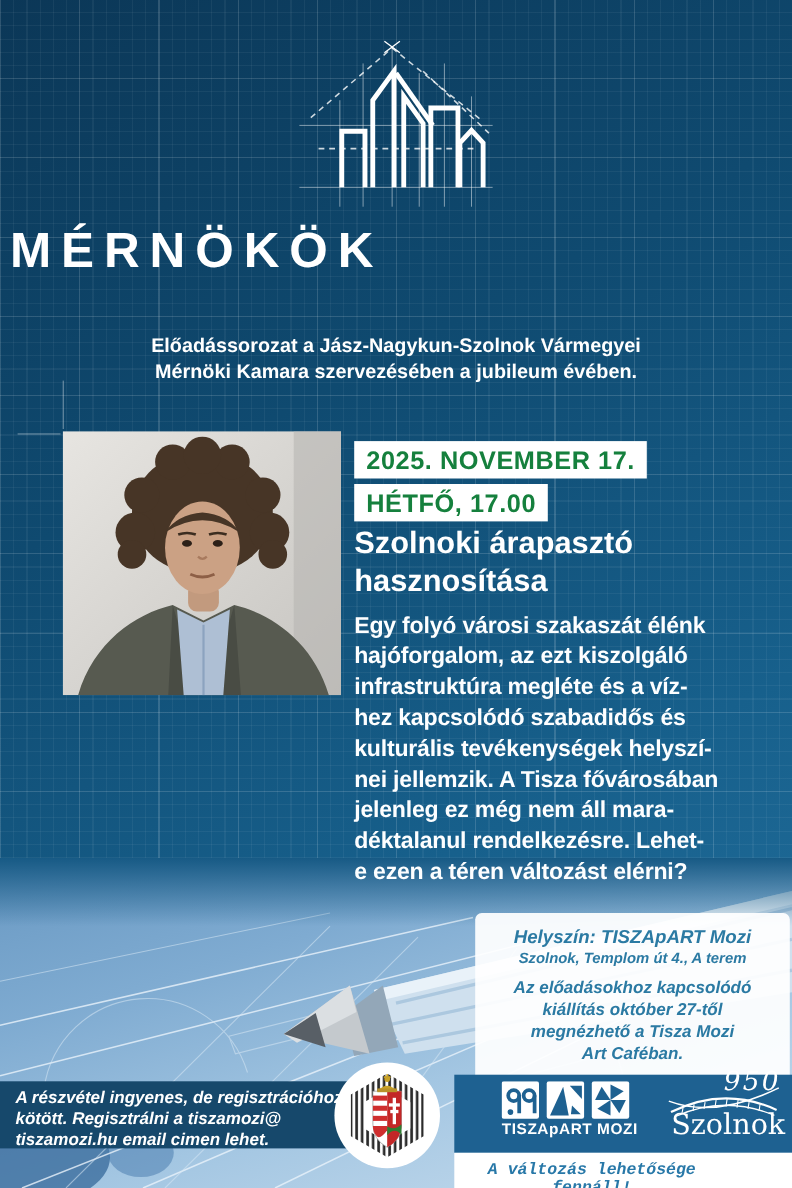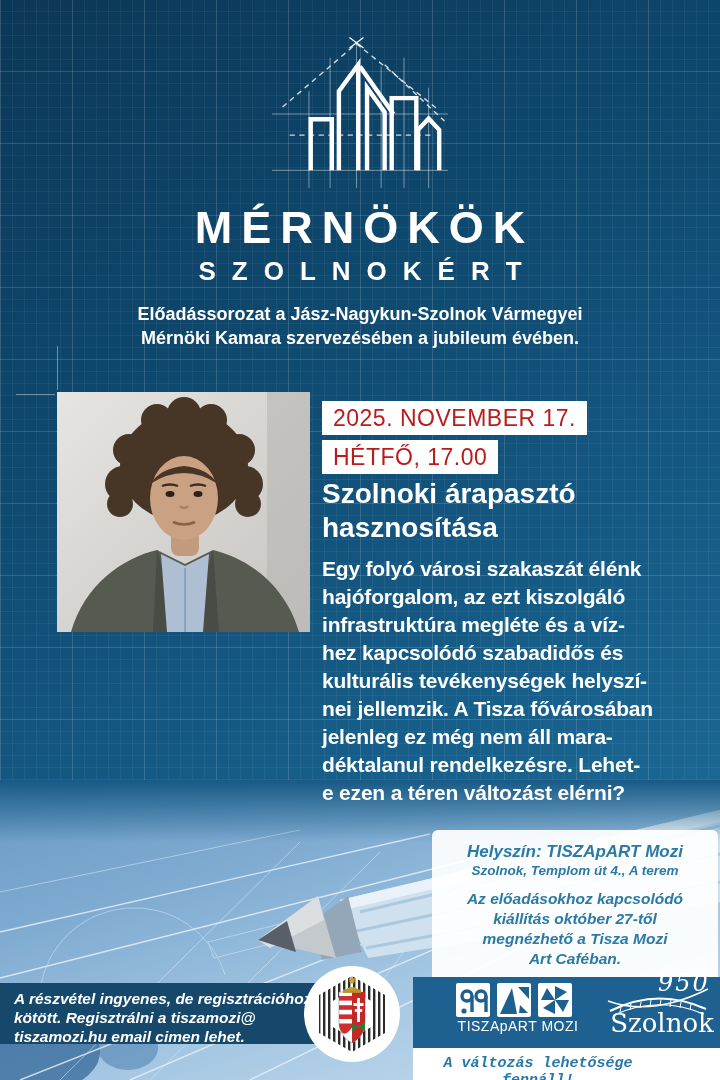--- a/index.html
+++ b/index.html
@@ -11,38 +11,38 @@
       repeating-linear-gradient(90deg, rgba(255,255,255,0.10) 0 1px, transparent 1px 72px),
       repeating-linear-gradient(0deg, rgba(255,255,255,0.05) 0 1px, transparent 1px 12px),
       repeating-linear-gradient(90deg, rgba(255,255,255,0.05) 0 1px, transparent 1px 12px),
       linear-gradient(152deg, #0b3757 0%, #0f4a70 35%, #17608c 68%, #24719f 100%);
   }
   .abs{position:absolute;}
   .pre{white-space:pre-line;}
 
   
   .logo-svg{left:272px;top:26px;width:176px;height:176px;}
-  .title1{left:0;top:202px;width:720px;text-align:center;color:#fff;
+  .title1{left:0;top:202px;width:720px;text-align:left;color:#fff;
     font-size:45px;font-weight:bold;letter-spacing:9px;text-indent:9px;}
   .title2{left:0;top:256px;width:720px;text-align:center;color:#fff;
     font-size:26px;font-weight:bold;letter-spacing:16px;text-indent:16px;}
   .subtitle{left:0;top:302px;width:720px;text-align:center;color:#fff;
     font-size:18px;font-weight:bold;line-height:24px;}
 
   
   .photo{left:57px;top:392px;width:253px;height:240px;z-index:3;}
   .mark-v{left:57px;top:346px;width:1px;height:44px;background:rgba(255,255,255,.4);}
   .mark-h{left:16px;top:394px;width:39px;height:1px;background:rgba(255,255,255,.4);}
   .speaker{left:0;top:642px;width:298px;text-align:right;color:#fff;z-index:3;}
   .speaker-name{font-size:26px;font-weight:bold;font-style:italic;line-height:32px;}
   .speaker-title{font-size:20px;font-style:italic;line-height:26px;}
 
   
   .badges{left:322px;top:401px;z-index:3;}
-  .badge{display:table;background:#fff;color:#b91c1c;font-weight:normal;
+  .badge{display:table;background:#fff;color:#15803d;font-weight:bold;
     font-size:23px;letter-spacing:.5px;padding:4px 11px 3px 11px;margin-bottom:5px;}
   .talk-title{left:322px;top:477px;width:400px;color:#fff;font-size:28px;
     font-weight:bold;line-height:34px;z-index:3;}
   .description{left:322px;top:555px;width:400px;color:#fdfeff;font-size:21px;
     font-weight:bold;line-height:28px;letter-spacing:-0.2px;z-index:3;}
 
   
   .bottom-photo{left:0;top:780px;width:720px;height:300px;z-index:1;
     background:linear-gradient(163deg,#6898c2 0%,#7fabd1 30%,#a3c6e2 62%,#c8ddee 100%);}
   .photo-fade{left:0;top:0;width:720px;height:62px;
@@ -59,21 +59,21 @@
   .reg-bar{left:0;top:983px;width:330px;height:61px;background:#16486b;z-index:5;}
   .reg-text{padding:6px 0 0 14px;color:#fff;font-style:italic;font-weight:bold;
     font-size:15.5px;line-height:19px;}
   .band{left:413px;top:977px;width:307px;height:71px;background:#1e6191;z-index:5;}
   .white-strip{left:413px;top:1048px;width:307px;height:32px;background:#ffffff;z-index:5;}
   .tagline{width:250px;text-align:center;margin-top:7px;color:#2878a8;
     font-style:italic;font-weight:bold;font-size:15px;font-family:Liberation Mono, monospace;}
   .crest{left:302px;top:964px;width:100px;height:100px;z-index:6;}
   .tisza-glyphs{left:456px;top:983px;z-index:6;}
   .tisza-text{left:452px;top:1018px;width:132px;text-align:center;color:#fff;
-    font-weight:normal;font-size:14px;letter-spacing:.5px;z-index:6;}
+    font-weight:bold;font-size:14px;letter-spacing:.5px;z-index:6;}
   .szolnok-logo{left:606px;top:972px;width:112px;height:72px;z-index:6;color:#fff;}
   .szolnok-950{position:absolute;left:52px;top:-3px;font-family:"DejaVu Serif",serif;
     font-style:italic;font-size:24px;letter-spacing:2px;}
   .szolnok-bridge{position:absolute;left:0;top:15px;}
   .szolnok-name{position:absolute;left:0;top:36px;width:112px;text-align:center;
     font-family:"DejaVu Serif",serif;font-size:26px;}
 </style>
 </head>
 <body>
 
@@ -104,21 +104,20 @@
       <path d="M44,152 V94 H68 V152"></path>
       <path d="M76,152 V62 L98,32 V152"></path>
       <path d="M100,34 L138,88"></path>
       <path d="M108,152 V58 L128,86 V152"></path>
       <path d="M136,152 V70 H164 V152"></path>
       <path d="M166,152 V106 L178,93 L190,106 V152"></path>
     </g>
   </svg>
 
   <div class="abs title1">MÉRNÖKÖK</div>
-  <div class="abs title2">SZOLNOKÉRT</div>
   <div class="abs subtitle pre">Előadássorozat a Jász-Nagykun-Szolnok Vármegyei
 Mérnöki Kamara szervezésében a jubileum évében.</div>
 
   <div class="abs bottom-photo">
     <svg width="720" height="300" viewBox="0 0 720 300">
       <ellipse cx="22" cy="272" rx="78" ry="44" fill="#35689a" opacity="0.75"></ellipse>
       <ellipse cx="128" cy="268" rx="30" ry="22" fill="#4377ab" opacity="0.5"></ellipse>
       <g stroke="#eaf3fb" stroke-width="1.4" opacity="0.8" fill="none">
         <path d="M0,152 L430,54"></path>
         <path d="M0,198 L500,72"></path>

